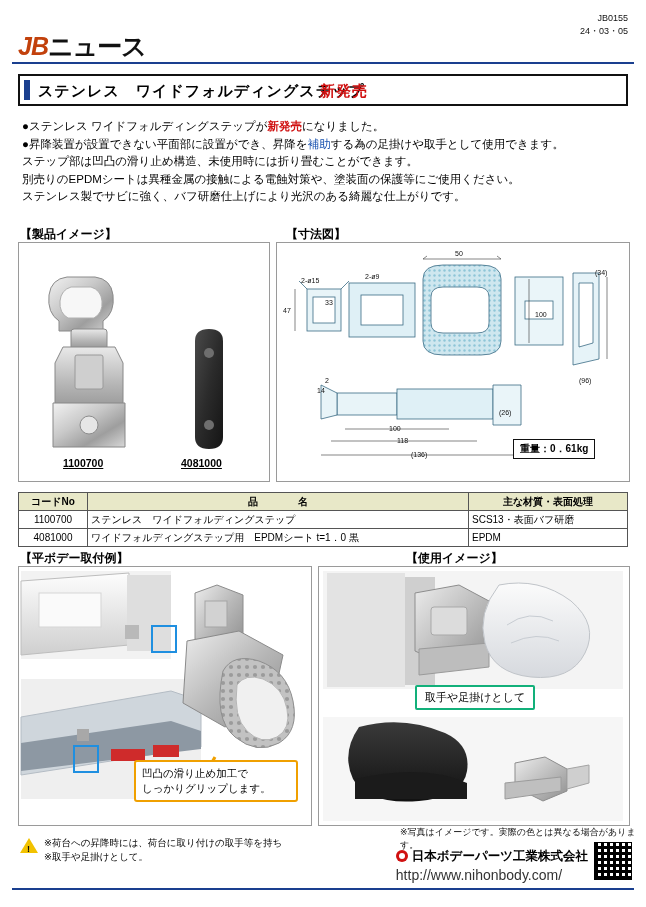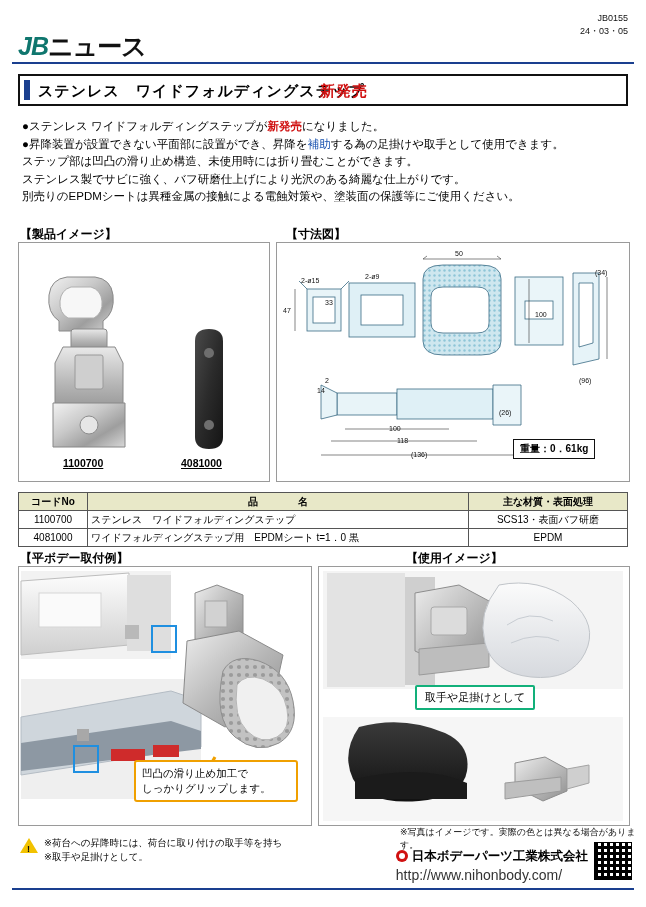--- a/index.html
+++ b/index.html
@@ -4,21 +4,21 @@
 <style>
   html,body{margin:0;padding:0;background:#ffffff;}
   body{width:646px;height:907px;font-family:"Liberation Sans","DejaVu Sans",sans-serif;color:#000;}
   .page{position:relative;width:646px;height:907px;overflow:hidden;background:#fff;}
 
   
   .topcode{position:absolute;right:18px;top:12px;text-align:right;font-size:9px;line-height:13px;color:#111;}
 
   
   .logo{position:absolute;left:18px;top:30px;font-size:25px;font-weight:bold;letter-spacing:-1px;}
-  .logo .jb{color:#0f766e;font-style:italic;font-weight:bold;text-align:center;}
+  .logo .jb{color:#c2410c;font-style:italic;font-weight:bold;text-align:center;}
   .logo .news{color:#111;}
 
   .hr-top{position:absolute;left:12px;top:62px;width:622px;height:2px;background:#1a3f8f;}
 
   
   .titlebox{position:absolute;left:18px;top:74px;width:610px;height:32px;border:2px solid #111;box-sizing:border-box;background:#fff;}
   .titlebox .bar{position:absolute;left:4px;top:4px;width:6px;height:20px;background:#1a3f8f;}
   .titlebox .t1{position:absolute;left:18px;top:6px;font-size:15px;font-weight:bold;letter-spacing:1px;}
   .titlebox .t2{position:absolute;left:300px;top:6px;font-size:15px;font-weight:bold;color:#d01010;letter-spacing:1px;}
 
@@ -36,21 +36,21 @@
   .panelB{position:absolute;left:276px;top:242px;width:352px;height:238px;border:1px solid #9a9a9a;background:#fff;}
 
   .caption{position:absolute;font-size:10.5px;font-weight:bold;text-decoration:underline;}
 
   
   table.spec{position:absolute;left:18px;top:492px;width:610px;border-collapse:collapse;font-size:10px;}
   table.spec th,table.spec td{border:1px solid #555;padding:1px 3px;height:15px;}
   table.spec thead th{background:#e8e8c8;font-weight:bold;text-align:center;}
   .c-code{width:62px;text-align:center;margin-top:32px;}
   .c-name{text-align:left;padding-left:6px;}
-  .c-mat{width:152px;text-align:center;}
+  .c-mat{width:152px;}
 
   
   .panelC{position:absolute;left:18px;top:566px;width:292px;height:258px;border:1px solid #9a9a9a;background:#fff;overflow:hidden;}
   .panelD{position:absolute;left:318px;top:566px;width:310px;height:258px;border:1px solid #9a9a9a;background:#fff;overflow:hidden;}
 
   
   .warn{position:absolute;left:20px;top:836px;width:420px;font-size:9.5px;line-height:14px;}
   .warn .tri{position:absolute;left:0;top:2px;width:0;height:0;border-left:9px solid transparent;border-right:9px solid transparent;border-bottom:15px solid #f2c200;}
   .warn .tri:after{content:"!";position:absolute;left:-2px;top:4px;font-size:9px;font-weight:bold;color:#111;}
   .warn .wtx{margin-left:24px;}
@@ -94,22 +94,22 @@
   </div>
 
   <div class="bullets">
     <div>
       ●ステンレス ワイドフォルディングステップが<span class="red">新発売</span>になりました。
     </div>
     <div>
       ●昇降装置が設置できない平面部に設置ができ、昇降を<span class="blue">補助</span>する為の足掛けや取手として使用できます。
     </div>
     <div>ステップ部は凹凸の滑り止め構造、未使用時には折り畳むことができます。</div>
+    <div>別売りのEPDMシートは異種金属の接触による電蝕対策や、塗装面の保護等にご使用ください。</div>
     <div>ステンレス製でサビに強く、バフ研磨仕上げにより光沢のある綺麗な仕上がりです。</div>
-    <div>別売りのEPDMシートは異種金属の接触による電蝕対策や、塗装面の保護等にご使用ください。</div>
   </div>
 
   <div class="sec" style="left:20px;top:226px;">【製品イメージ】</div>
   <div class="sec" style="left:286px;top:226px;">【寸法図】</div>
 
   <div class="panelA">
     
     <svg width="250" height="238" viewBox="0 0 250 238">
       <defs>
         <linearGradient id="steel" x1="0" y1="0" x2="1" y2="1">

